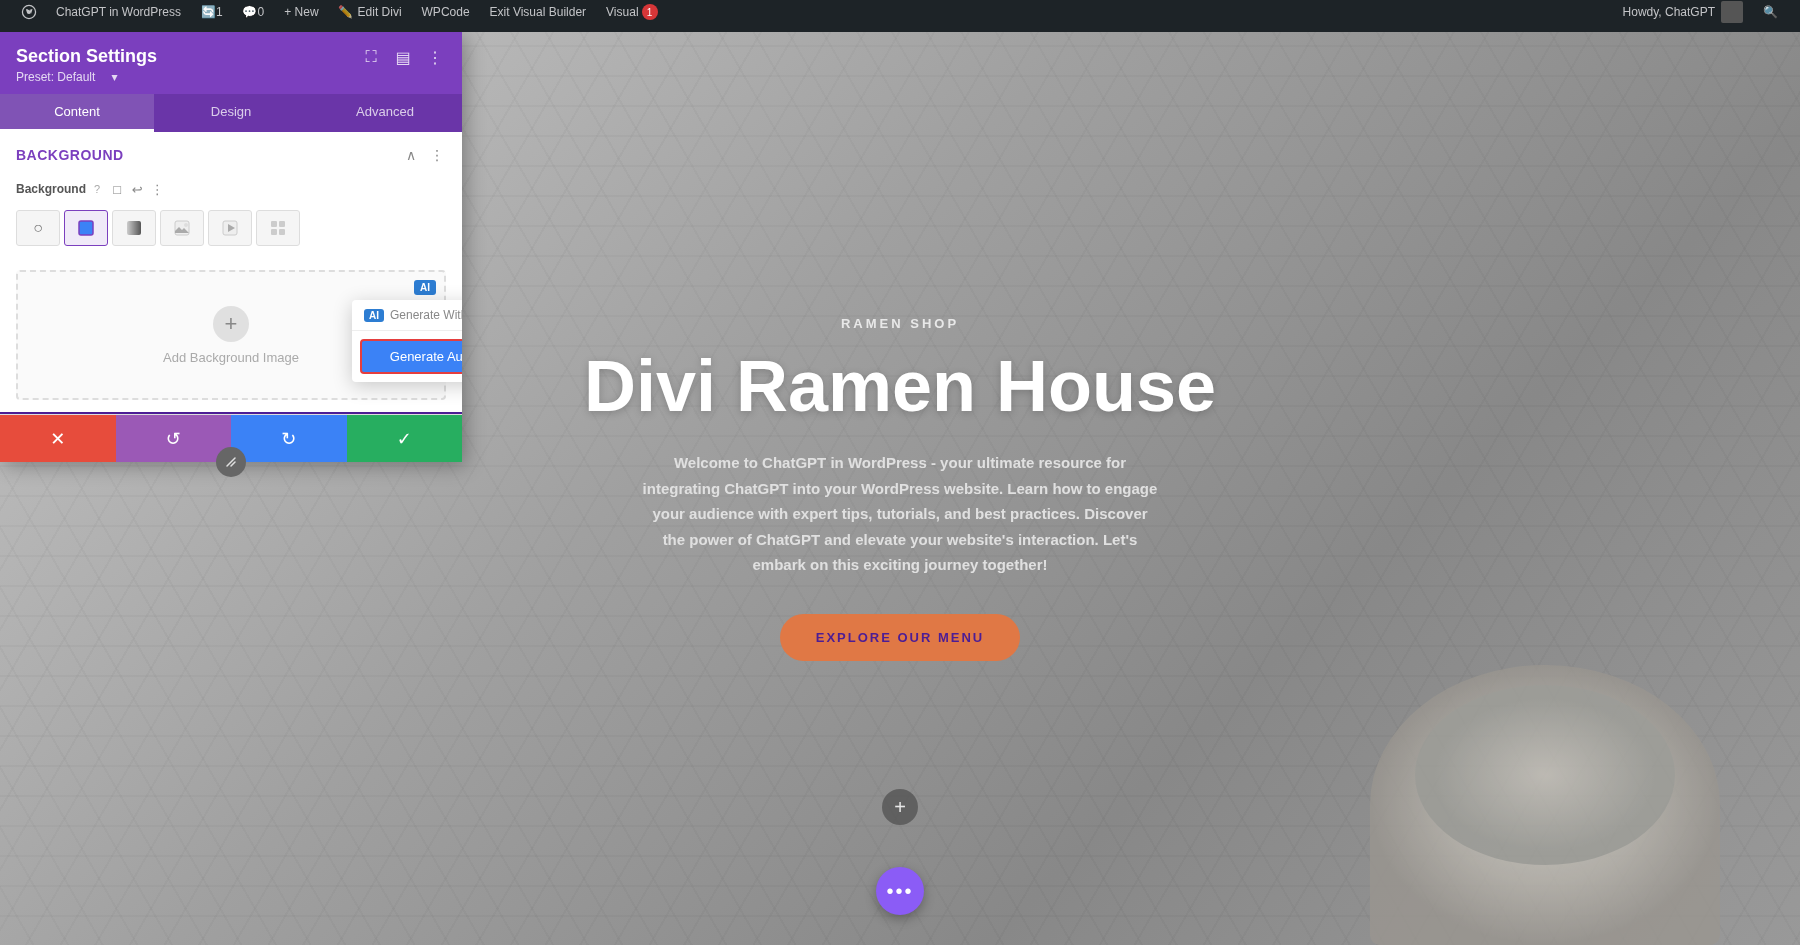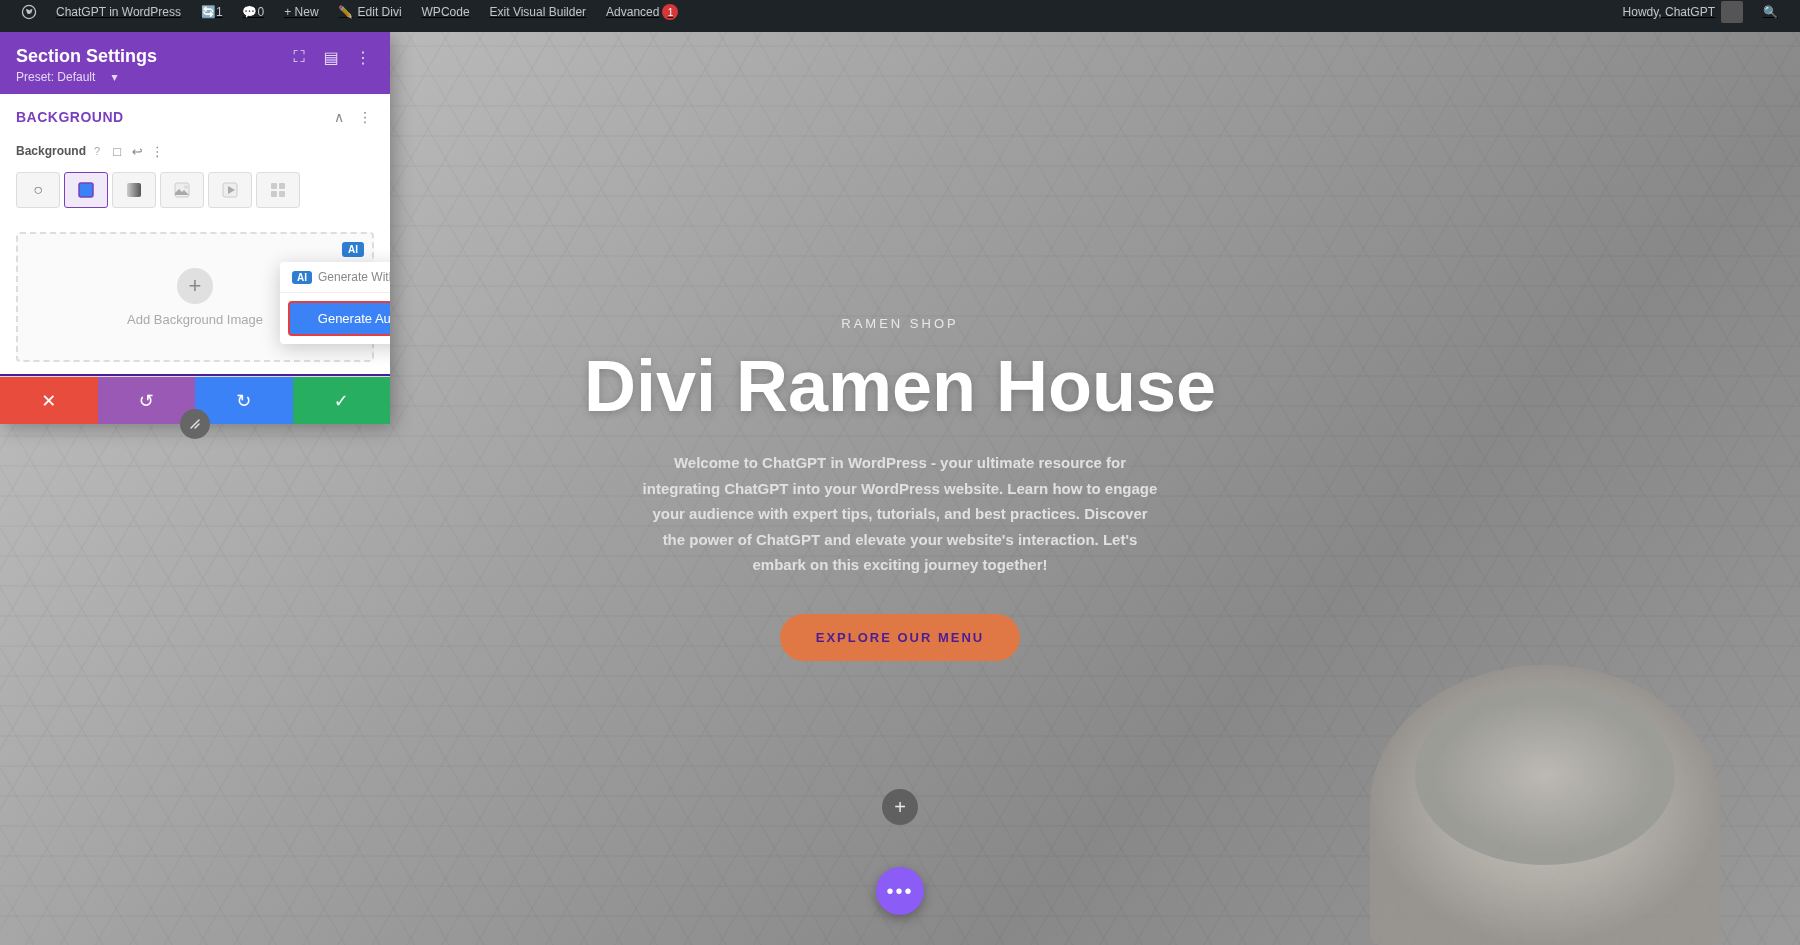--- a/index.html
+++ b/index.html
@@ -9,21 +9,20 @@
     .admin-bar {
       width: 100%;
       height: 24px;
       background: #1d2327;
       display: flex;
       align-items: center;
       padding: 0 12px;
       gap: 0;
       position: relative;
       z-index: 100;
-      text-decoration: underline;
     }
     .admin-bar-item {
       color: #c3c4c7;
       font-size: 12px;
       padding: 0 10px;
       height: 32px;
       display: flex;
       align-items: center;
       cursor: pointer;
       white-space: nowrap;
@@ -103,21 +102,21 @@
       justify-content: center;
       text-align: center;
       padding: 0 200px;
     }
     .hero-subtitle {
       color: #e8e8e8;
       font-size: 13px;
       letter-spacing: 3px;
       text-transform: uppercase;
       margin-bottom: 16px;
-      font-weight: 400;
+      font-weight: 700;
     }
     .hero-title {
       color: #fff;
       font-size: 72px;
       font-weight: 800;
       line-height: 1.1;
       margin-bottom: 24px;
       text-shadow: 0 2px 8px rgba(0,0,0,0.2);
     }
     .hero-description {
@@ -170,21 +169,21 @@
       cursor: pointer;
       box-shadow: 0 4px 12px rgba(0,0,0,0.3);
     }
     .floating-menu-dots { color: #fff; font-size: 20px; letter-spacing: 2px; }
 
     
     .panel {
       position: absolute;
       top: 0;
       left: 0;
-      width: 390px;
+      width: 462px;
       background: #fff;
       border-radius: 0 0 4px 0;
       box-shadow: 4px 4px 20px rgba(0,0,0,0.3);
       z-index: 200;
     }
 
     
     .panel-header {
       background: #7b3fbe;
       padding: 14px 16px 10px;
@@ -462,21 +461,21 @@
     <span style="margin-right:4px; opacity:0.7">✏️</span>
     <span>Edit Divi</span>
   </div>
   <div class="admin-bar-item">
     <span>WPCode</span>
   </div>
   <div class="admin-bar-item">
     <span>Exit Visual Builder</span>
   </div>
   <div class="admin-bar-item">
-    <span>Advanced</span>
+    <span>Visual</span>
     <span class="notif-badge">1</span>
   </div>
   <div class="admin-bar-right">
     <div class="admin-bar-item">
       <span>Howdy, ChatGPT</span>
       <span style="margin-left:6px; display:inline-block; width:22px; height:22px; background:#555; border-radius:2px;"></span>
     </div>
     <div class="admin-bar-item">
       <span>🔍</span>
     </div>
@@ -512,20 +511,25 @@
           <span>▾</span>
         </div>
       </div>
       <div class="panel-header-icons">
         <div class="panel-header-icon">⛶</div>
         <div class="panel-header-icon">▤</div>
         <div class="panel-header-icon">⋮</div>
       </div>
     </div>
 
+    <div class="panel-tabs">
+      <div class="panel-tab active">Content</div>
+      <div class="panel-tab">Design</div>
+      <div class="panel-tab">Advanced</div>
+    </div>
 
     <div class="panel-body">
       <div class="panel-section">
 
         <div class="panel-section-header">
           <div class="panel-section-title">Background</div>
           <div class="panel-section-controls">
             <div class="section-ctrl-icon">∧</div>
             <div class="section-ctrl-icon">⋮</div>
           </div>

